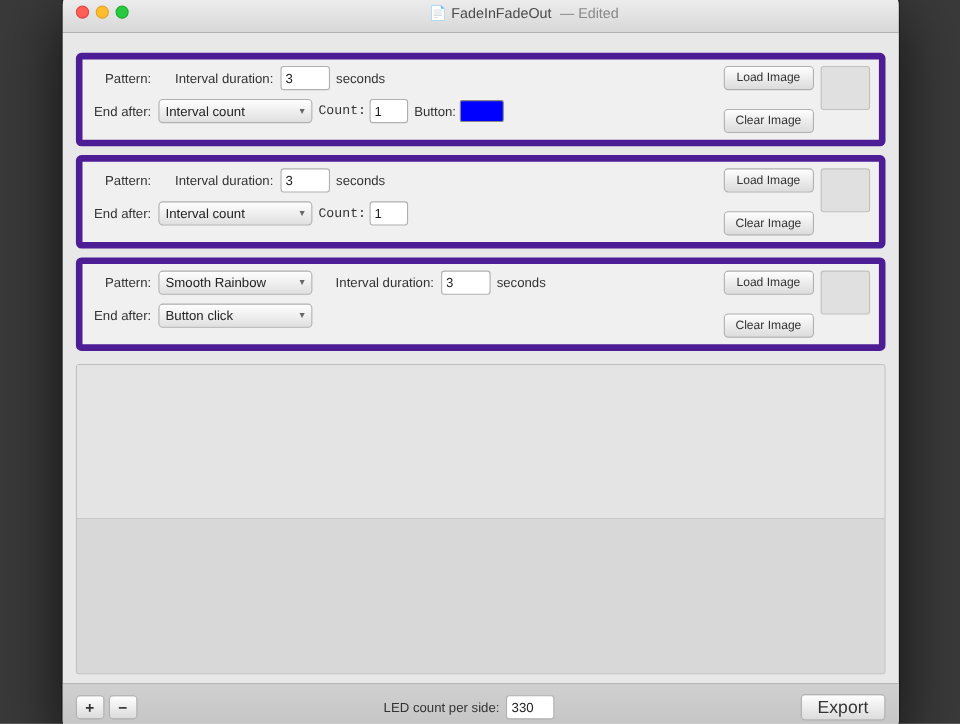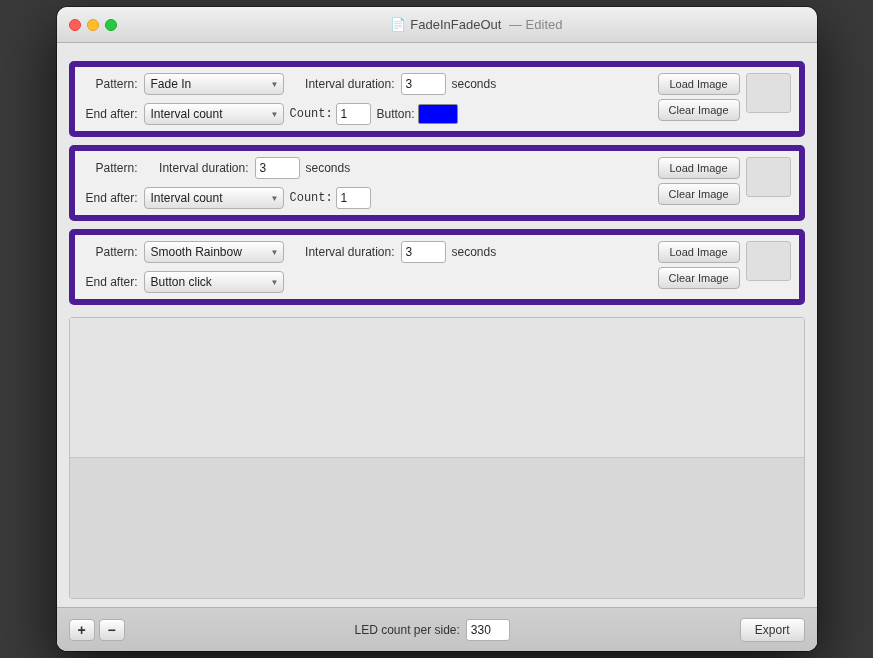--- a/index.html
+++ b/index.html
@@ -160,21 +160,21 @@
       cursor: pointer;
       color: #333;
       white-space: nowrap;
       display: inline-block;
       line-height: 16px;
     }
 
     .image-area {
       display: flex;
       flex-direction: column;
-      gap: 4px;
+      gap: 17px;
       margin-left: 6px;
     }
 
     .image-thumb {
       width: 45px;
       height: 40px;
       border: 1px solid #c0c0c0;
       background: #e0e0e0;
       border-radius: 3px;
     }
@@ -265,21 +265,21 @@
       font-size: 12px;
       border: 1px solid #b0b0b0;
       border-radius: 3px;
       padding: 2px 4px;
       height: 22px;
       background: white;
       color: #222;
     }
 
     .export-btn {
-      font-size: 12px;
+      font-size: 16px;
       background: linear-gradient(to bottom, #fefefe, #dcdcdc);
       border: 1px solid #b0b0b0;
       border-radius: 4px;
       padding: 3px 14px;
       height: 24px;
       cursor: pointer;
       color: #333;
     }
 
     .rows-container {
@@ -305,27 +305,20 @@
   </div>
 
   <div class="content">
     <div class="rows-container">
 
       <div class="row-group">
         <div style="display:flex; align-items:flex-start; gap:6px;">
           <div class="row-fields">
             <div class="row">
               <span class="label label-pattern">Pattern:</span>
-              <div class="select-wrapper">
-                <select>
-                  <option>Fade In</option>
-                  <option>Fade Out</option>
-                  <option>Smooth Rainbow</option>
-                </select>
-              </div>
               <span class="label label-interval">Interval duration:</span>
               <input type="text" class="input-duration" value="3" style="">
               <span class="seconds-label">seconds</span>
             </div>
             <div class="row">
               <span class="label label-endafter">End after:</span>
               <div class="select-wrapper">
                 <select>
                   <option>Interval count</option>
                   <option>Button click</option>

